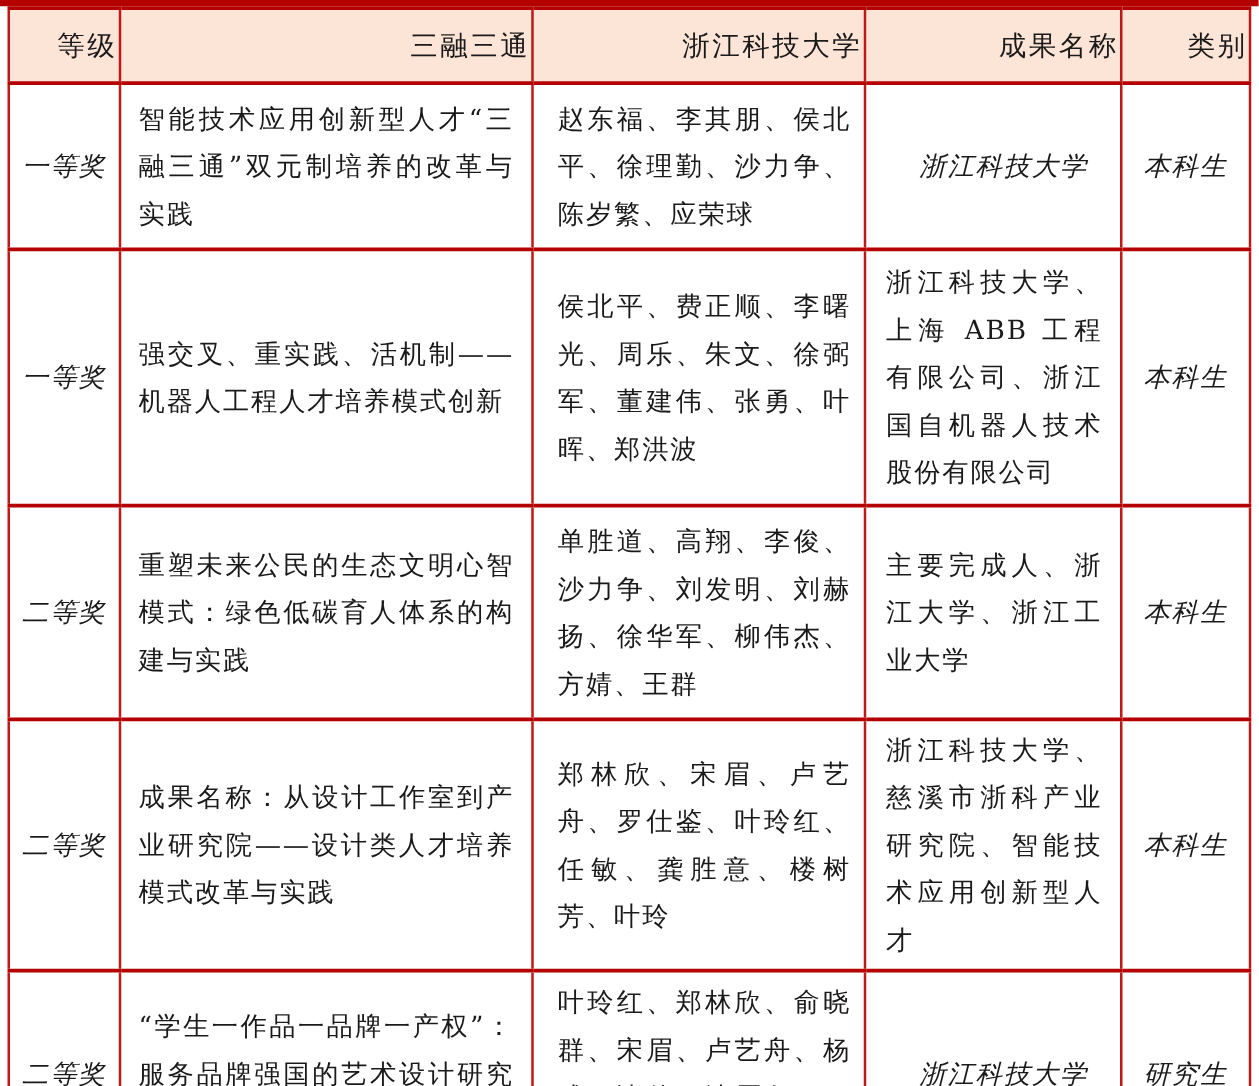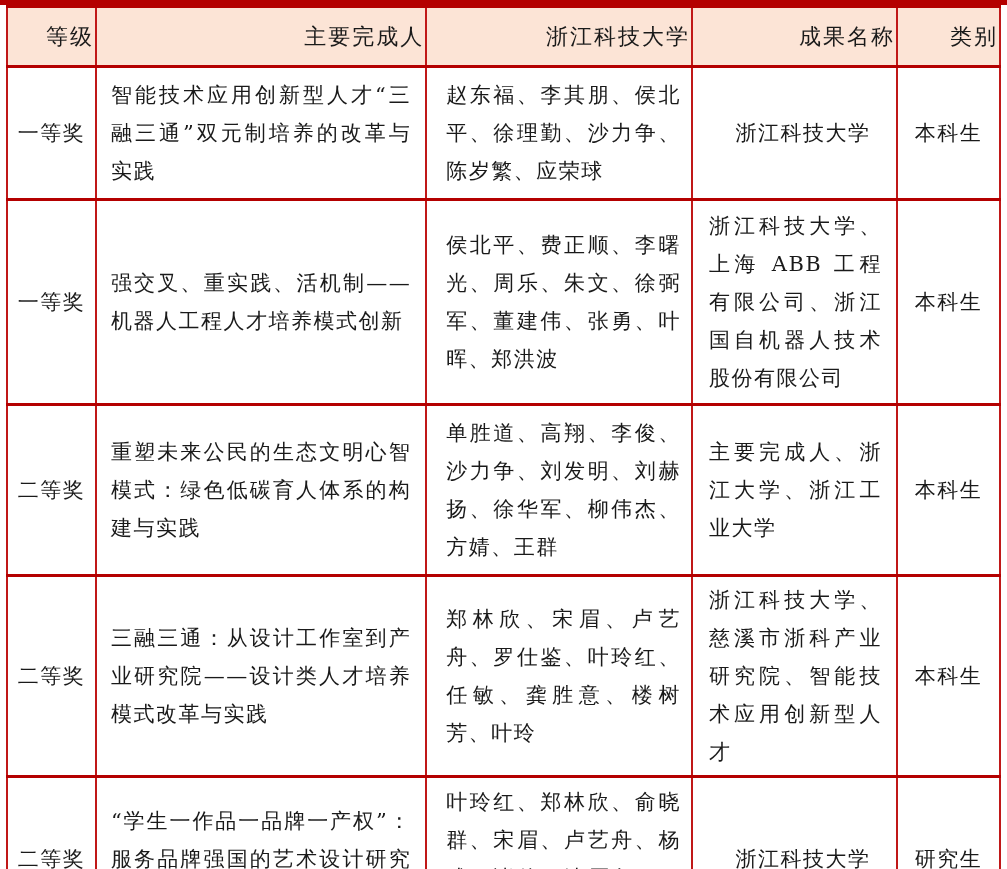--- a/index.html
+++ b/index.html
@@ -48,42 +48,42 @@
     line-height: 38px;
     letter-spacing: 1.5px;
     background: #ffffff;
   }
   tbody tr:nth-child(1) td { height: 122px; border-radius: 25px; }
   tbody tr:nth-child(2) td { height: 194px; }
   tbody tr:nth-child(3) td { height: 160px; }
   tbody tr:nth-child(4) td { height: 154px; }
   tbody tr:nth-child(5) td { height: 154px; }
 
-  td.ta-center { text-align: center; padding: 4px 6px; }
+  td.ta-center { text-align: center; padding: 4px 6px; font-style: italic; }
   td.cell-name    { text-align: justify; padding: 4px 14px 4px 14px; }
   td.cell-people  { text-align: justify; padding: 4px 10px 4px 19px; }
   td.cell-units   { text-align: justify; padding: 4px 14px 4px 16px; }
   td.cell-units.ta-center { text-align: center; padding-left: 31px; }
 </style>
 </head>
 <body>
 
 <div class="table-wrap">
   <table class="awards">
     <colgroup>
       <col class="c-grade">
         <col class="c-name">
         <col class="c-people">
         <col class="c-units">
         <col class="c-category">
     </colgroup>
     <thead>
       <tr>
         <th>等级</th>
-        <th>主要完成人</th>
+        <th>三融三通</th>
         <th>浙江科技大学</th>
         <th>成果名称</th>
         <th>类别</th>
       </tr>
     </thead>
     <tbody>
       <tr>
         <td class="ta-center cell-grade">一等奖</td>
         <td class="cell-name">智能技术应用创新型人才“三融三通”双元制培养的改革与实践</td>
         <td class="cell-people">赵东福、李其朋、侯北平、徐理勤、沙力争、陈岁繁、应荣球</td>
@@ -99,21 +99,21 @@
       </tr>
       <tr>
         <td class="ta-center cell-grade">二等奖</td>
         <td class="cell-name">重塑未来公民的生态文明心智模式：绿色低碳育人体系的构建与实践</td>
         <td class="cell-people">单胜道、高翔、李俊、沙力争、刘发明、刘赫扬、徐华军、柳伟杰、方婧、王群</td>
         <td class="cell-units">主要完成人、浙江大学、浙江工业大学</td>
         <td class="ta-center cell-category">本科生</td>
       </tr>
       <tr>
         <td class="ta-center cell-grade">二等奖</td>
-        <td class="cell-name">三融三通：从设计工作室到产业研究院——设计类人才培养模式改革与实践</td>
+        <td class="cell-name">成果名称：从设计工作室到产业研究院——设计类人才培养模式改革与实践</td>
         <td class="cell-people">郑林欣、宋眉、卢艺舟、罗仕鉴、叶玲红、任敏、龚胜意、楼树芳、叶玲</td>
         <td class="cell-units">浙江科技大学、慈溪市浙科产业研究院、智能技术应用创新型人才</td>
         <td class="ta-center cell-category">本科生</td>
       </tr>
       <tr>
         <td class="ta-center cell-grade">二等奖</td>
         <td class="cell-name">“学生一作品一品牌一产权”：服务品牌强国的艺术设计研究生人才培养体系</td>
         <td class="cell-people">叶玲红、郑林欣、俞晓群、宋眉、卢艺舟、杨成、诸佳、沈雁冬、王恺文、金杭</td>
         <td class="cell-units ta-center">浙江科技大学</td>
         <td class="ta-center cell-category">研究生</td>

